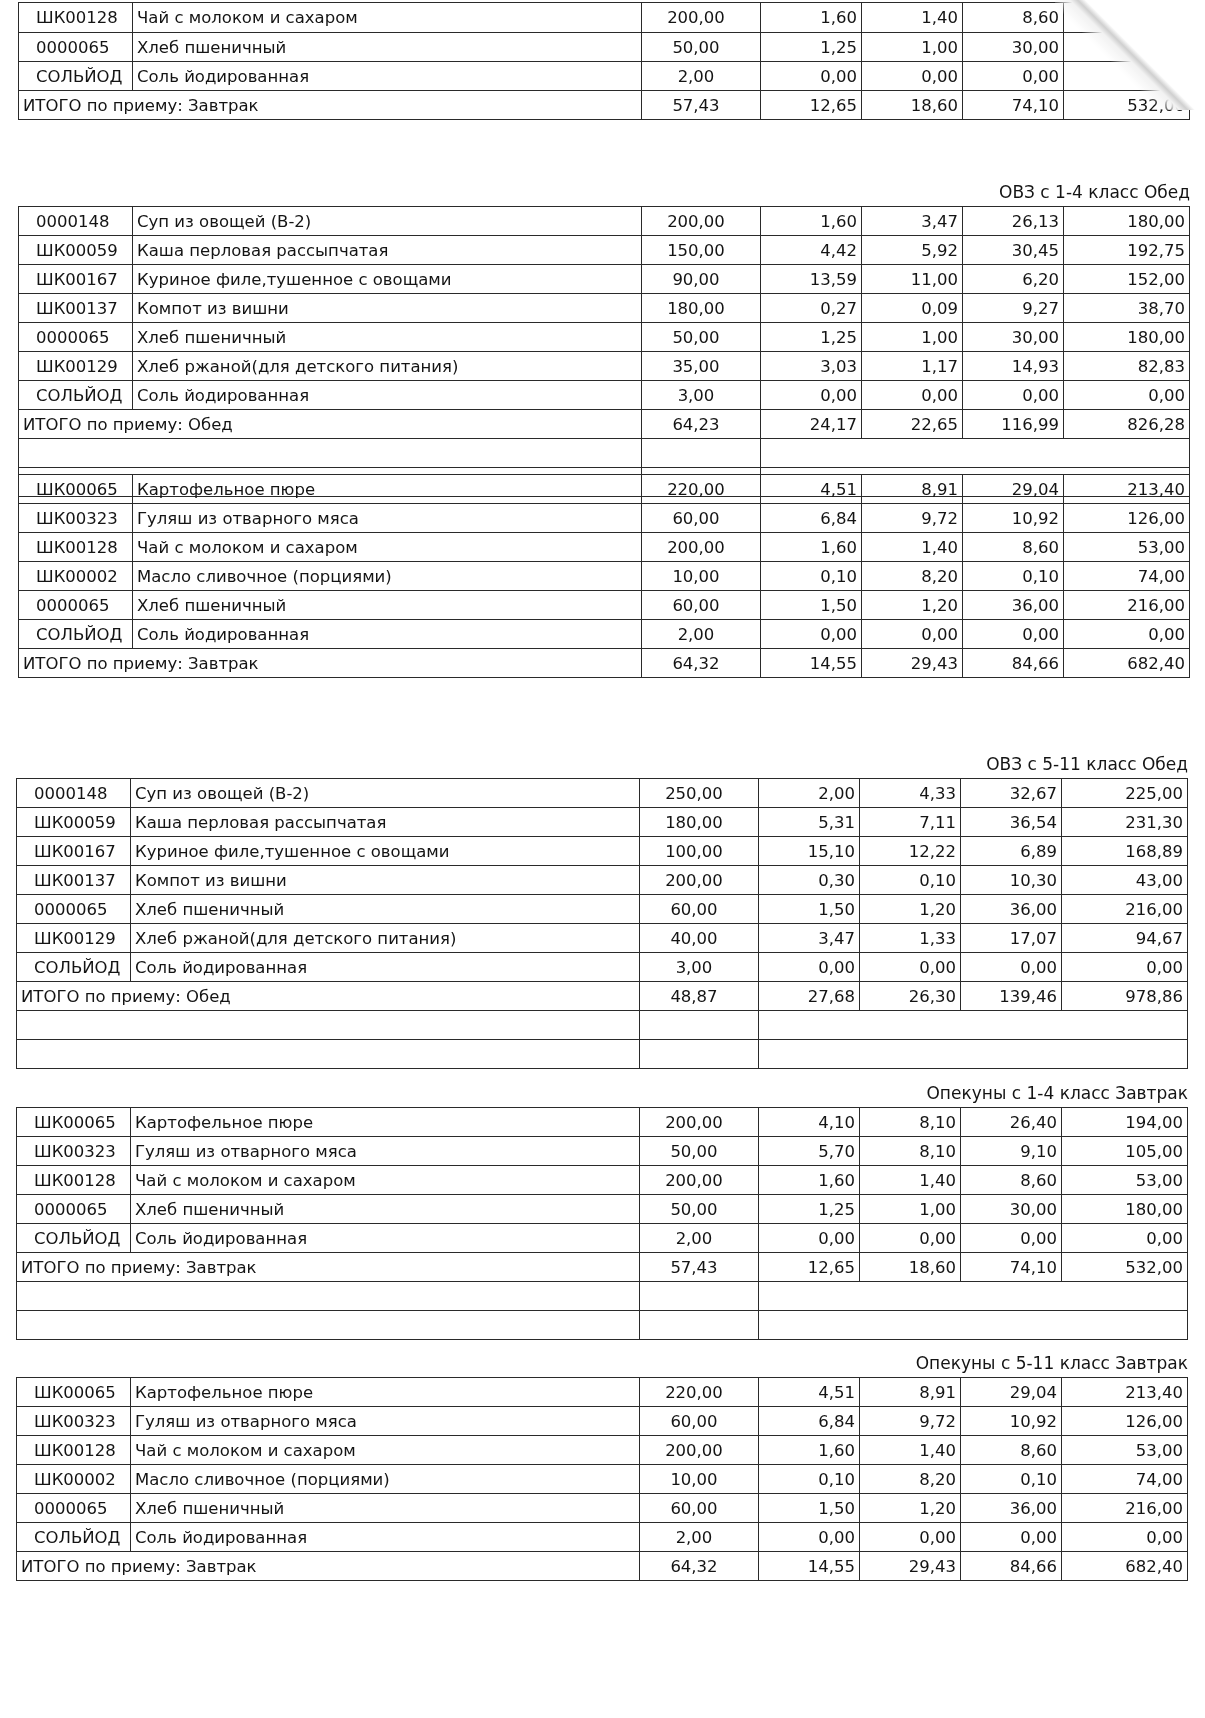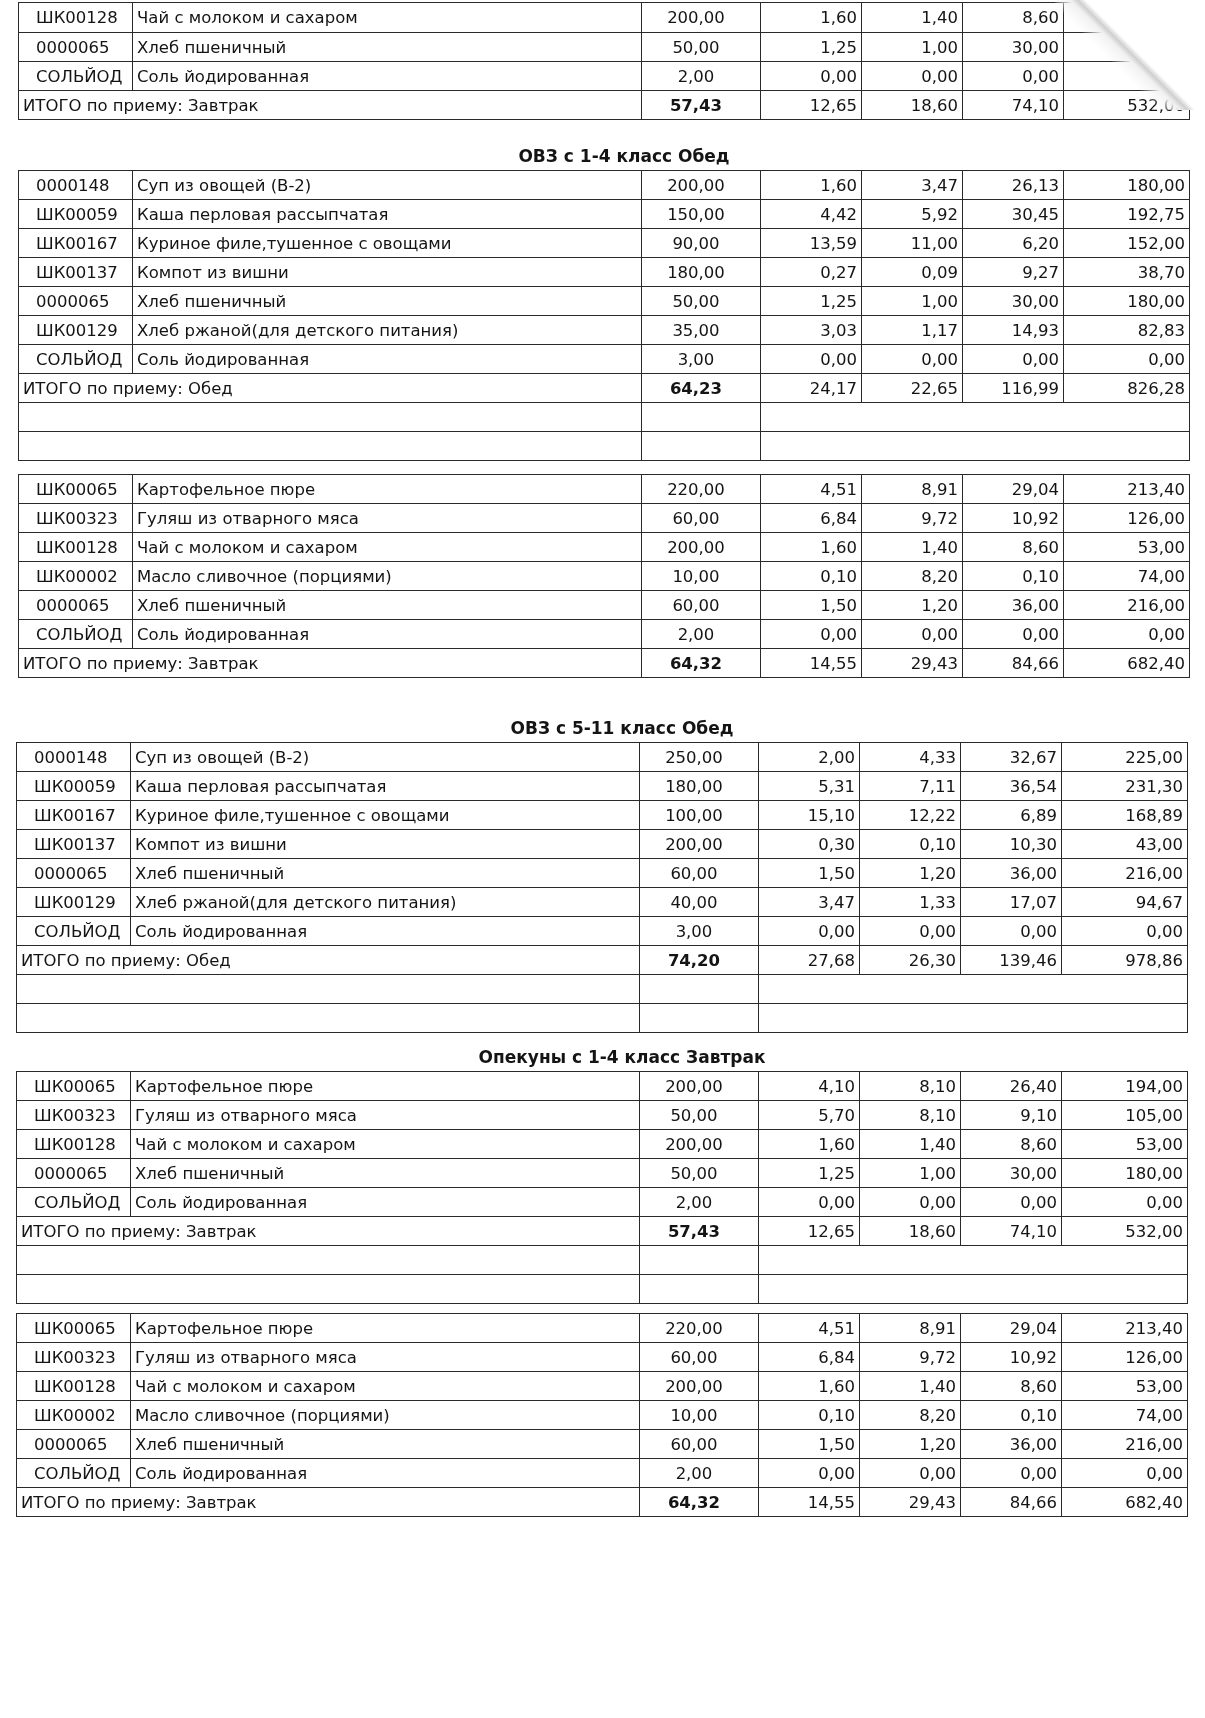--- a/index.html
+++ b/index.html
@@ -5,36 +5,36 @@
     html, body { margin: 0; padding: 0; background: #ffffff; }
     body {
       width: 1205px; height: 1718px; position: relative; overflow: hidden;
       font-family: "DejaVu Sans", "Liberation Sans", sans-serif;
       color: #141414; font-size: 16.5px;
     }
     .page { position: absolute; left: 0; top: 0; width: 1205px; height: 1718px; }
     .block { position: absolute; left: 18px; width: 1172px; }
     .block.b-shift { left: 16px; }
     .section-title {
-      text-align: center; font-weight: bold; font-size: 17px;
-      height: 28px; line-height: 28px; padding-left: 40px;
+      text-align: right; font-weight: normal; font-size: 17px;
+      height: 28px; line-height: 28px; padding-left: 40px; margin-top: 36px;
     }
     table { border-collapse: collapse; width: 100%; table-layout: fixed; }
     td {
       border: 1.3px solid #2a2a2a; height: 28px; padding: 0 4px;
       white-space: nowrap; overflow: hidden; vertical-align: middle;
     }
     td.code { width: 92px; padding-left: 17px; }
     td.name { width: 500px; margin-left: 32px; }
     td.qty  { width: 100px; text-align: center; padding-right: 14px; }
     td.num  { width: 92px; text-align: right; }
     td.kcal { text-align: right; }
     tr.total td { font-weight: normal; }
     tr.total td.num, tr.total td.kcal { font-weight: normal; }
-    tr.total td.qty { font-weight: bold; }
+    tr.total td.qty { font-weight: normal; }
     tr.total td.label { border-right: 1.3px solid #2a2a2a; }
     tr.blank td { height: 28px; }
     .fold {
       position: absolute; right: 0; top: 0; width: 150px; height: 110px;
       background: linear-gradient(225deg, #ffffff 0%, #ffffff 46%, #cfcfcf 49%, #f2f2f2 52%, rgba(255,255,255,0) 60%);
       pointer-events: none;
     }
   </style>
 </head>
 <body>
@@ -303,21 +303,21 @@
         <td class="code">СОЛЬЙОД</td>
         <td class="name">Соль йодированная</td>
         <td class="qty">3,00</td>
         <td class="num">0,00</td>
         <td class="num">0,00</td>
         <td class="num">0,00</td>
         <td class="kcal">0,00</td>
       </tr>
       <tr class="total">
         <td class="label" colspan="2">ИТОГО по приему: Обед</td>
-        <td class="qty">74,20</td>
+        <td class="qty">48,87</td>
         <td class="num">27,68</td>
         <td class="num">26,30</td>
         <td class="num">139,46</td>
         <td class="kcal">978,86</td>
       </tr>
       <tr class="blank">
         <td colspan="2"></td>
             <td></td>
             <td colspan="4"></td>
       </tr>
@@ -395,20 +395,21 @@
       <tr class="blank">
         <td colspan="2"></td>
             <td></td>
             <td colspan="4"></td>
       </tr>
     </tbody>
       </table>
   </div>
 
   <div class="block b-shift" style="top:1313px;">
+    <div class="section-title">Опекуны с 5-11 класс Завтрак</div>
     <table>
       <tbody>
           <tr>
         <td class="code">ШК00065</td>
         <td class="name">Картофельное пюре</td>
         <td class="qty">220,00</td>
         <td class="num">4,51</td>
         <td class="num">8,91</td>
         <td class="num">29,04</td>
         <td class="kcal">213,40</td>

